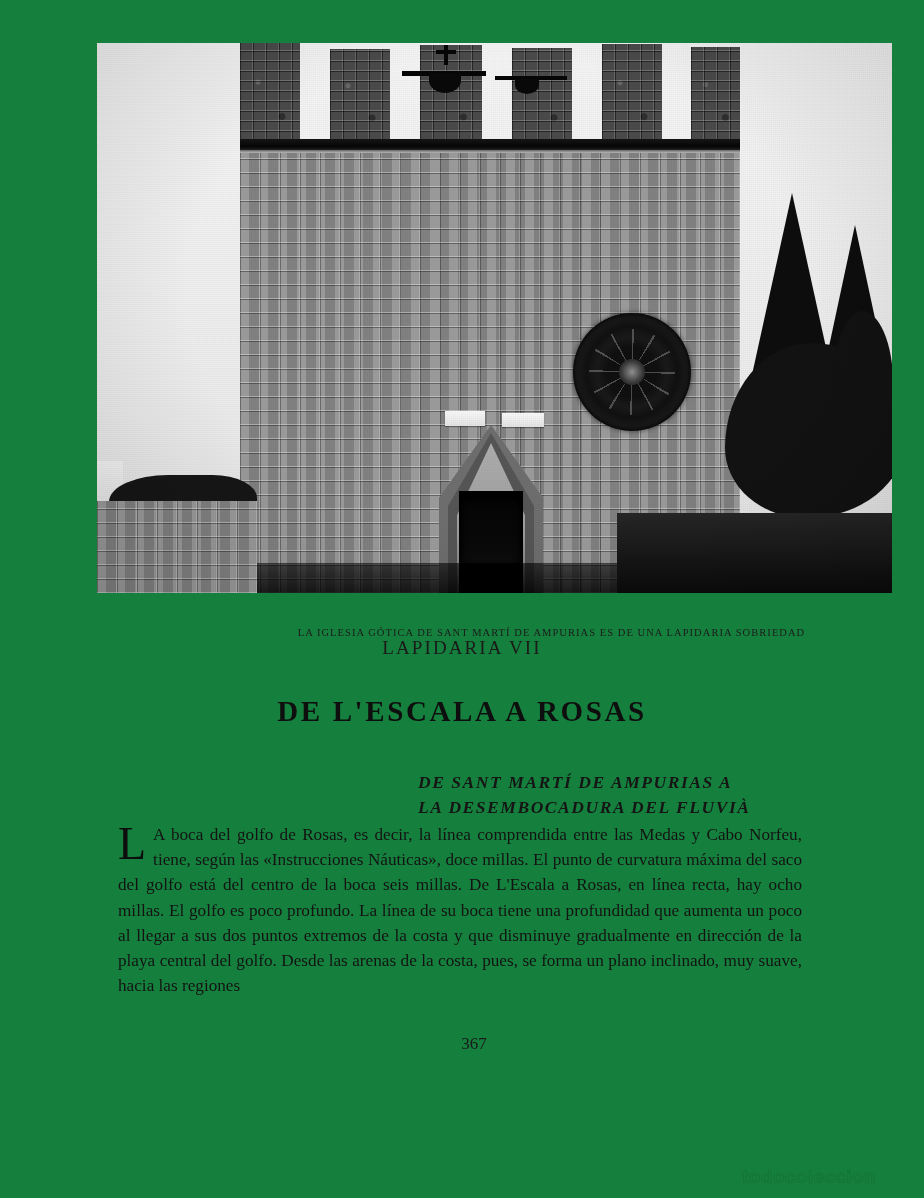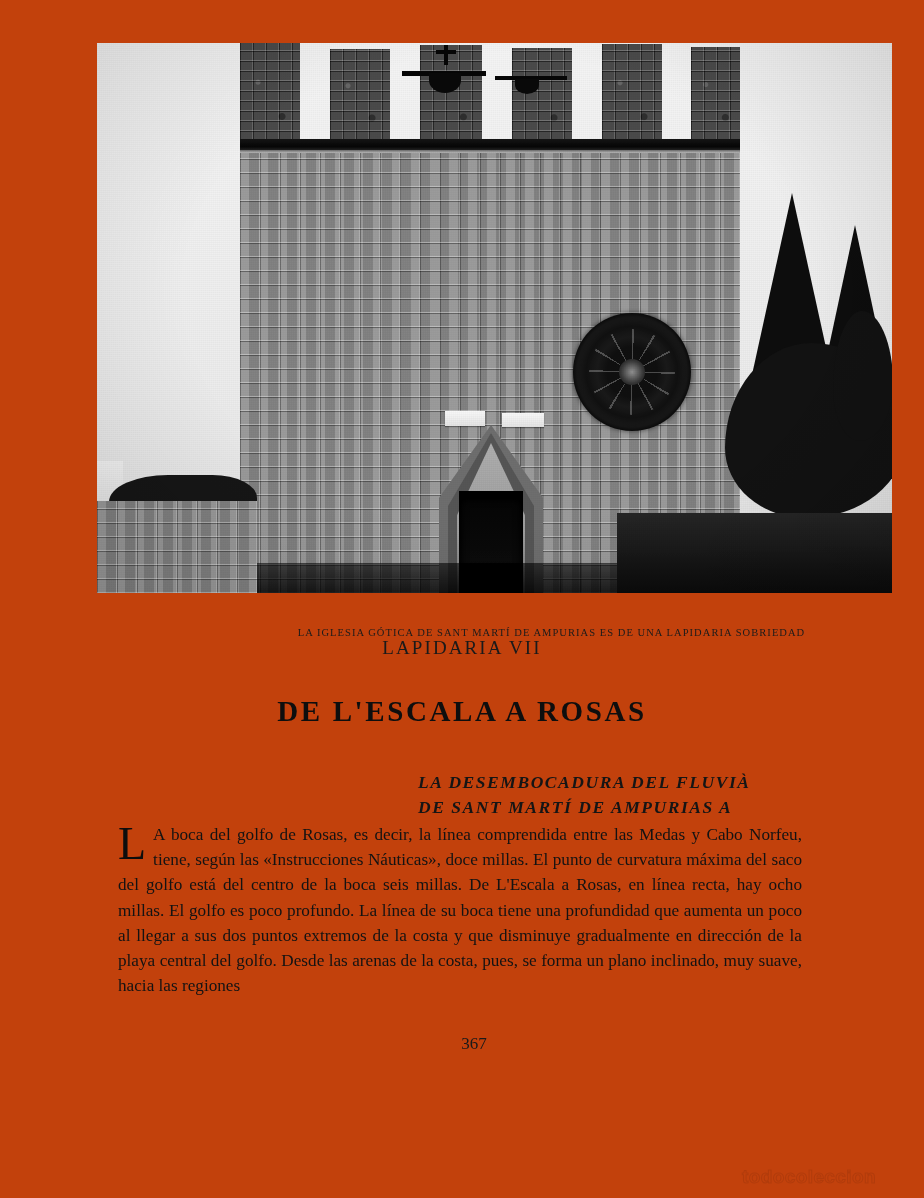--- a/index.html
+++ b/index.html
@@ -13,21 +13,21 @@
     position: relative;
     overflow: hidden;
     font-family: "Liberation Serif", "DejaVu Serif", serif;
     color: #111111;
   }
 
   
   #page {
     position: absolute;
     inset: 0;
-    background: #c2410c;
+    background: #15803d;
   }
 
   
   #photo-figure {
     position: absolute;
     left: 57px;
     top: 27px;
     width: 795px;
     height: 550px;
   }
@@ -449,22 +449,22 @@
     </div>
 
     <figcaption id="caption">LA IGLESIA GÓTICA DE SANT MARTÍ DE AMPURIAS ES DE UNA LAPIDARIA SOBRIEDAD</figcaption>
   </figure>
 
   <div id="itinerary-label">LAPIDARIA VII</div>
 
   <h1 id="chapter-title">DE L'ESCALA A ROSAS</h1>
 
   <h2 id="section-subtitle">
+    <span class="sub-line">DE SANT MARTÍ DE AMPURIAS A</span>
     <span class="sub-line">LA DESEMBOCADURA DEL FLUVIÀ</span>
-    <span class="sub-line">DE SANT MARTÍ DE AMPURIAS A</span>
   </h2>
 
   <div id="body-text">
     <span id="drop-cap">L</span>
     <p>A boca del golfo de Rosas, es decir, la línea comprendida entre las Medas y Cabo Norfeu, tiene, según las «Instrucciones Náuticas», doce millas. El punto de curvatura máxima del saco del golfo está del centro de la boca seis millas. De L'Escala a Rosas, en línea recta, hay ocho millas. El golfo es poco profundo. La línea de su boca tiene una profundidad que aumenta un poco al llegar a sus dos puntos extremos de la costa y que disminuye gradualmente en dirección de la playa central del golfo. Desde las arenas de la costa, pues, se forma un plano inclinado, muy suave, hacia las regiones</p>
   </div>
 
   <div id="folio">367</div>
 
   <div id="watermark">todocoleccion</div>

